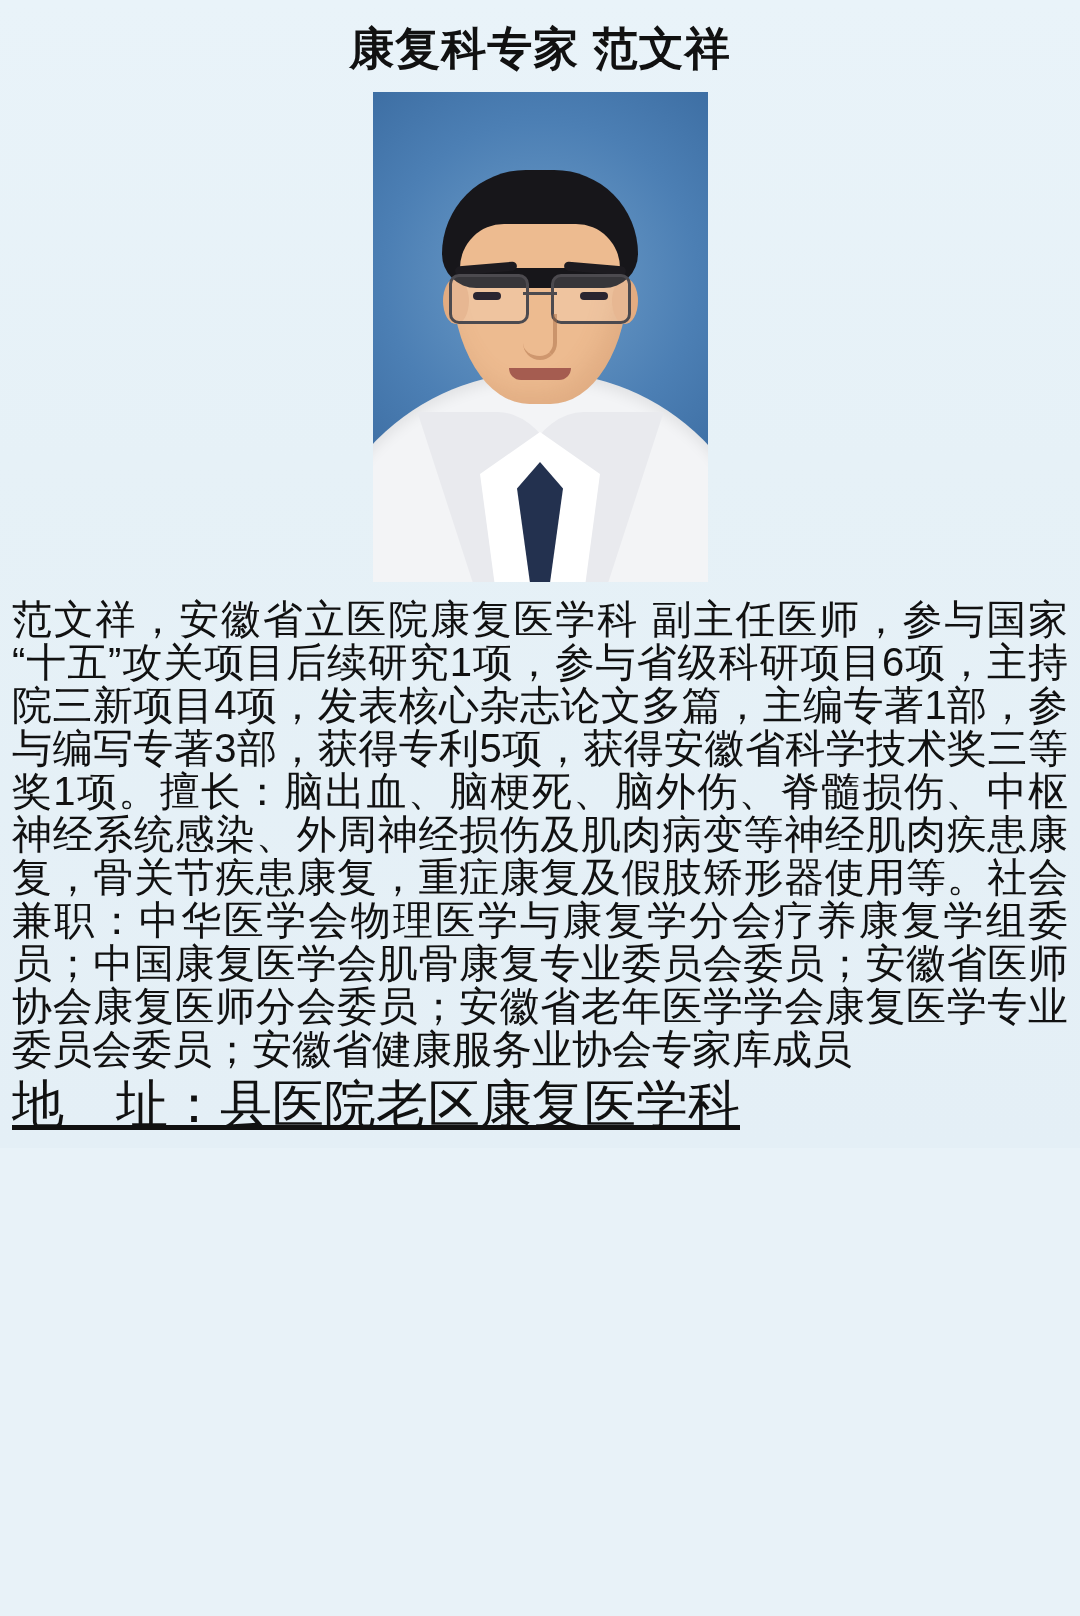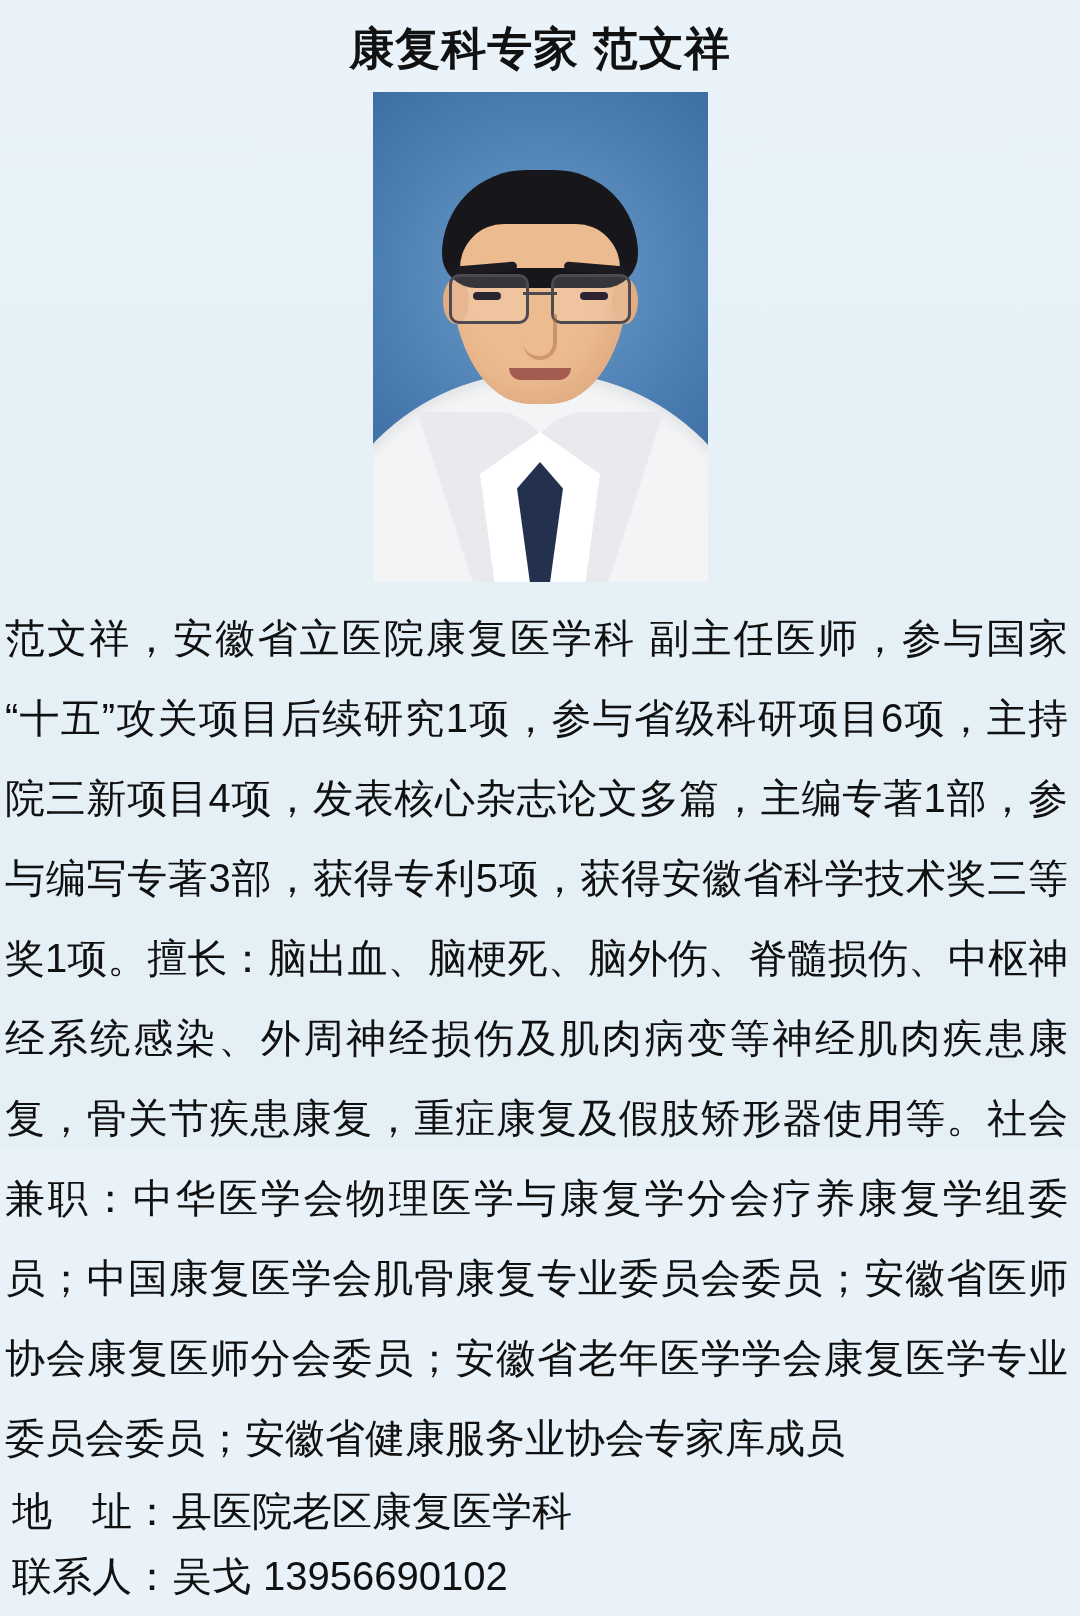--- a/index.html
+++ b/index.html
@@ -212,32 +212,33 @@
     position: absolute;
     left: 50%;
     top: 276px;
     transform: translateX(-50%);
     width: 62px;
     height: 12px;
     background: #a55c50;
     border-radius: 0 0 34px 34px;
   }
   .body-text {
-    margin: 16px 12px 0 5px;
+    margin: 16px 12px 0 12px;
     font-size: 40px;
-    line-height: 80px;
+    line-height: 43px;
     color: #111111;
     text-align: justify;
     letter-spacing: 0px;
   }
   .line {
-    font-size: 40px;
+    font-size: 52px;
     line-height: 63px;
     color: #111111;
     margin: 0 12px;
+    text-decoration: underline;
   }
   .line.addr { margin-top: 2px; }
   .line.contact { margin-top: 2px; }
 </style>
 </head>
 <body>
 
 <div class="page">
 
   <div class="title-block">
@@ -266,15 +267,14 @@
       </div>
       <div class="eye-l"></div>
       <div class="eye-r"></div>
       <div class="nose"></div>
       <div class="mouth"></div>
     </div>
   </div>
 
   <div class="body-text">范文祥，安徽省立医院康复医学科 副主任医师，参与国家“十五”攻关项目后续研究1项，参与省级科研项目6项，主持院三新项目4项，发表核心杂志论文多篇，主编专著1部，参与编写专著3部，获得专利5项，获得安徽省科学技术奖三等奖1项。擅长：脑出血、脑梗死、脑外伤、脊髓损伤、中枢神经系统感染、外周神经损伤及肌肉病变等神经肌肉疾患康复，骨关节疾患康复，重症康复及假肢矫形器使用等。社会兼职：中华医学会物理医学与康复学分会疗养康复学组委员；中国康复医学会肌骨康复专业委员会委员；安徽省医师协会康复医师分会委员；安徽省老年医学学会康复医学专业委员会委员；安徽省健康服务业协会专家库成员</div>
   <div class="line addr">地　址：县医院老区康复医学科</div>
-  <div class="line contact">联系人：吴戈  13956690102</div>
 
 </div>
 
 </body></html>

